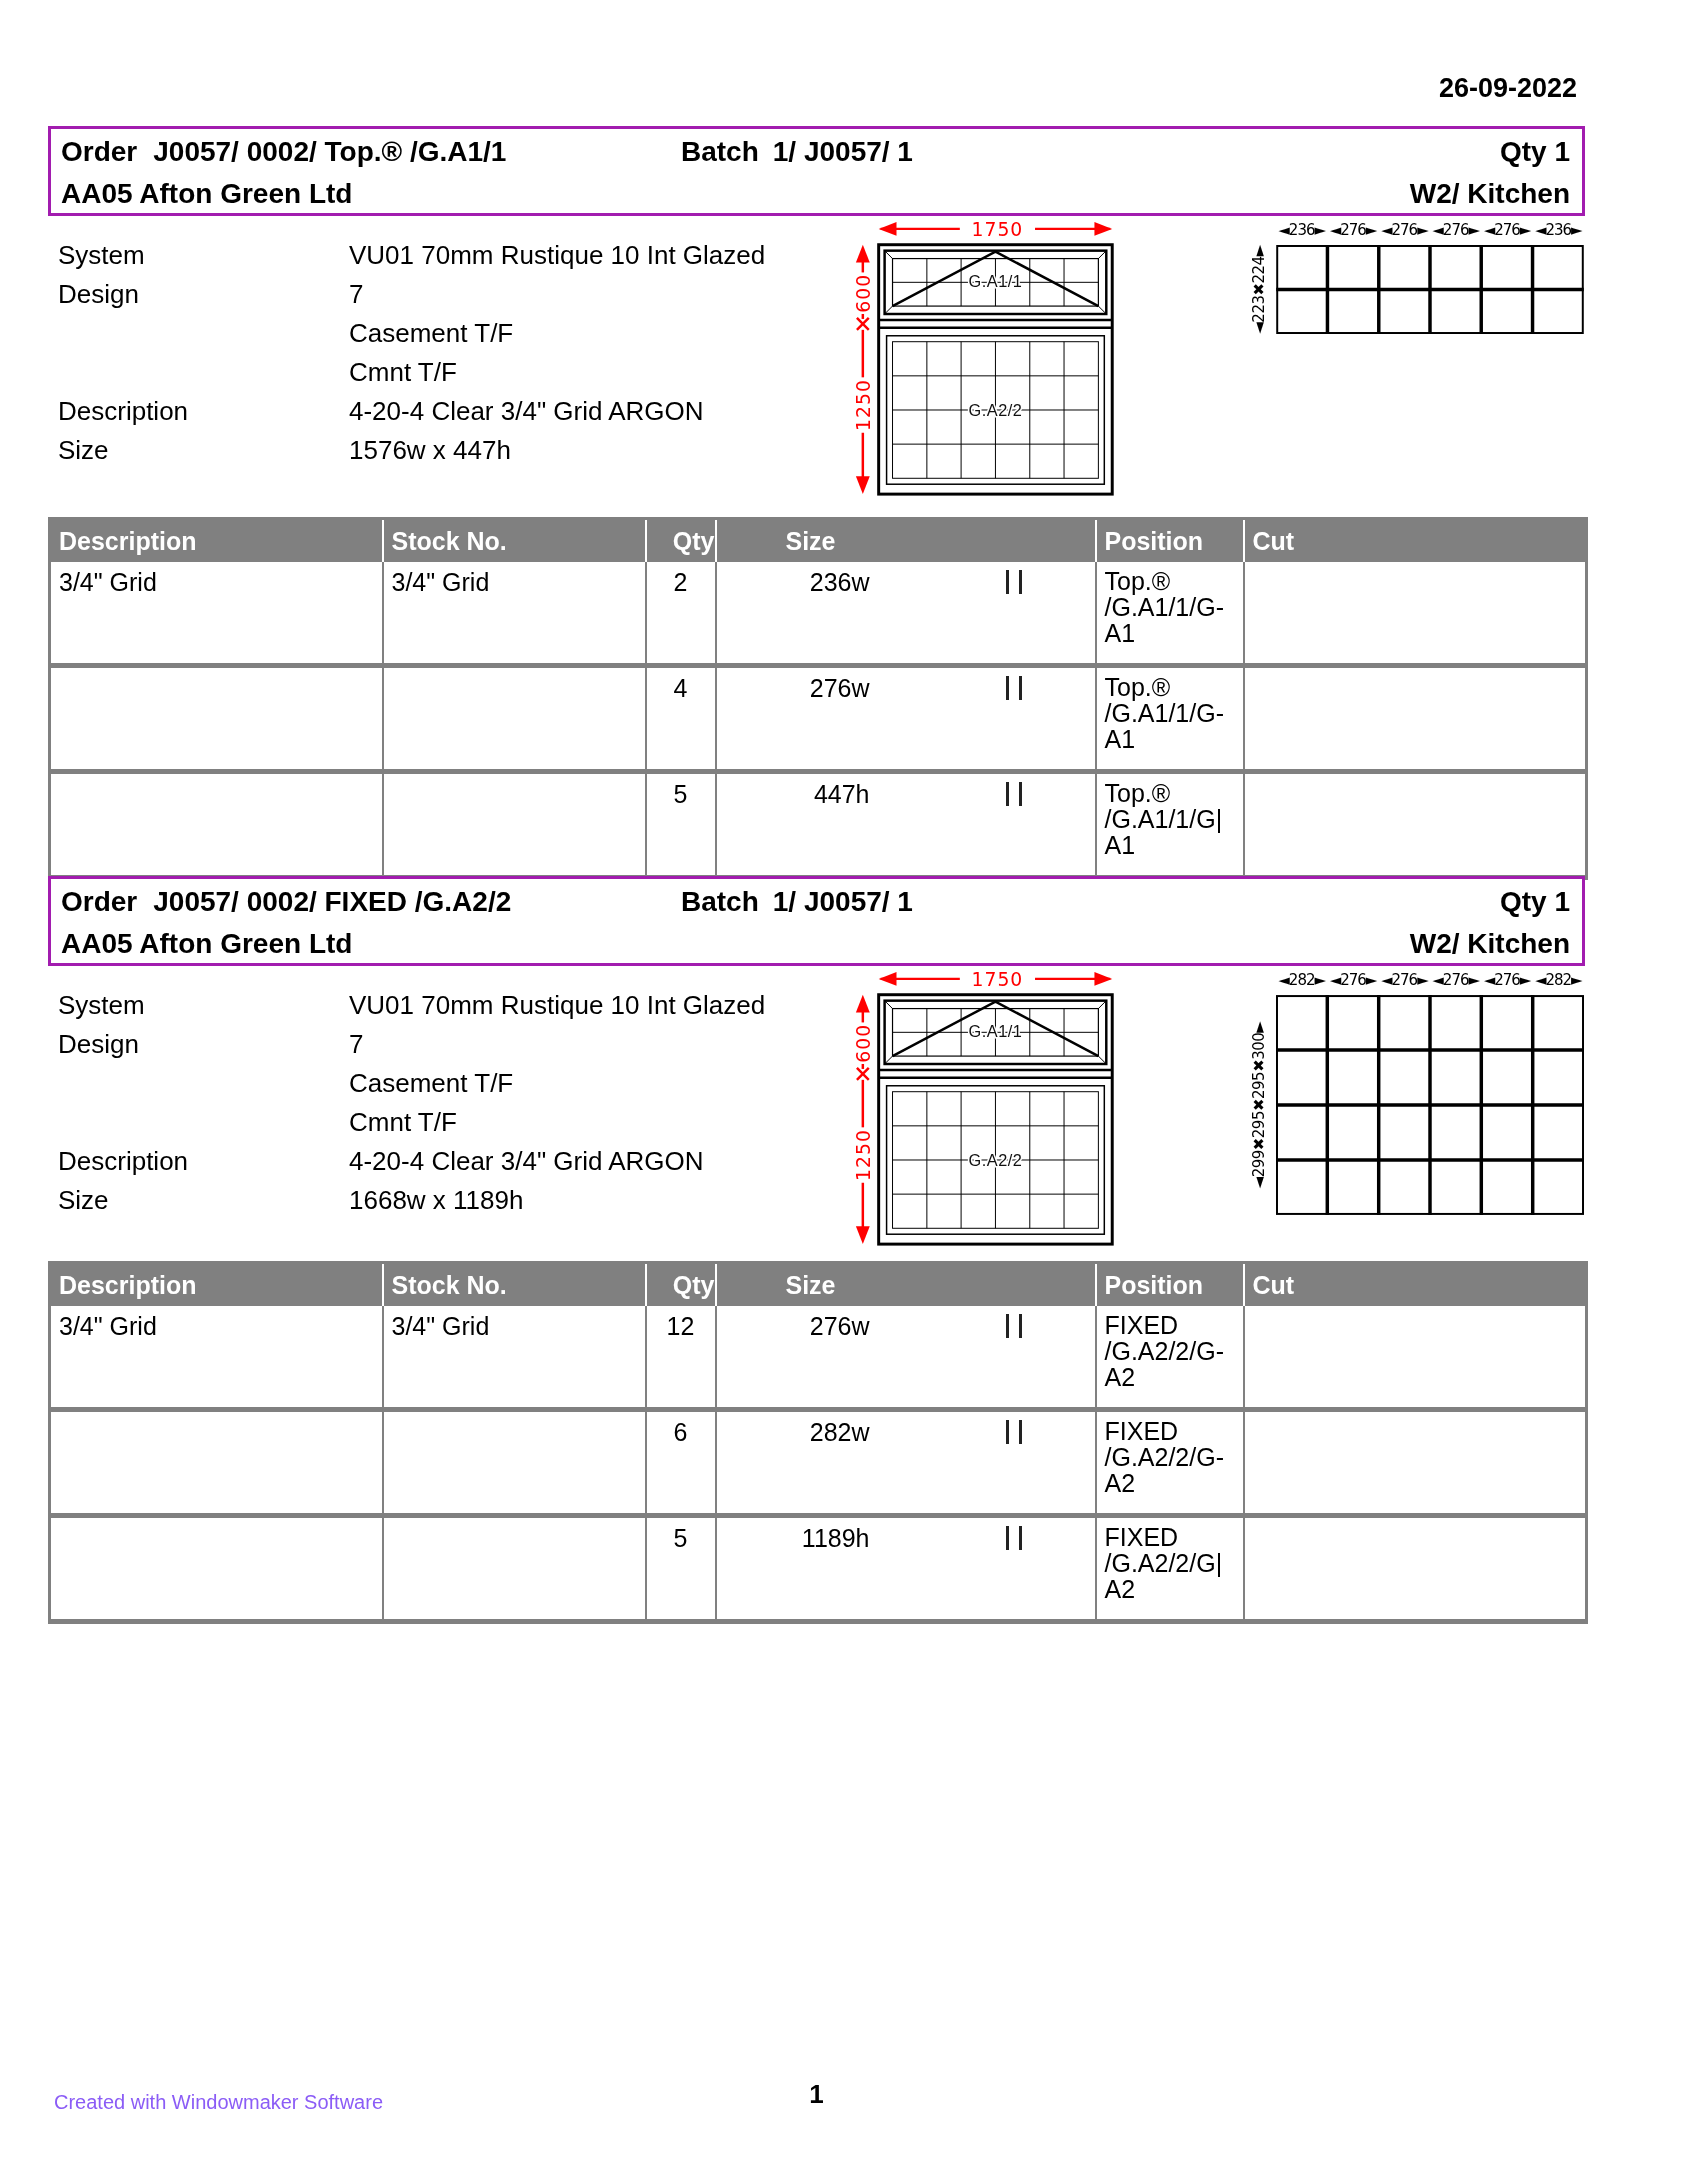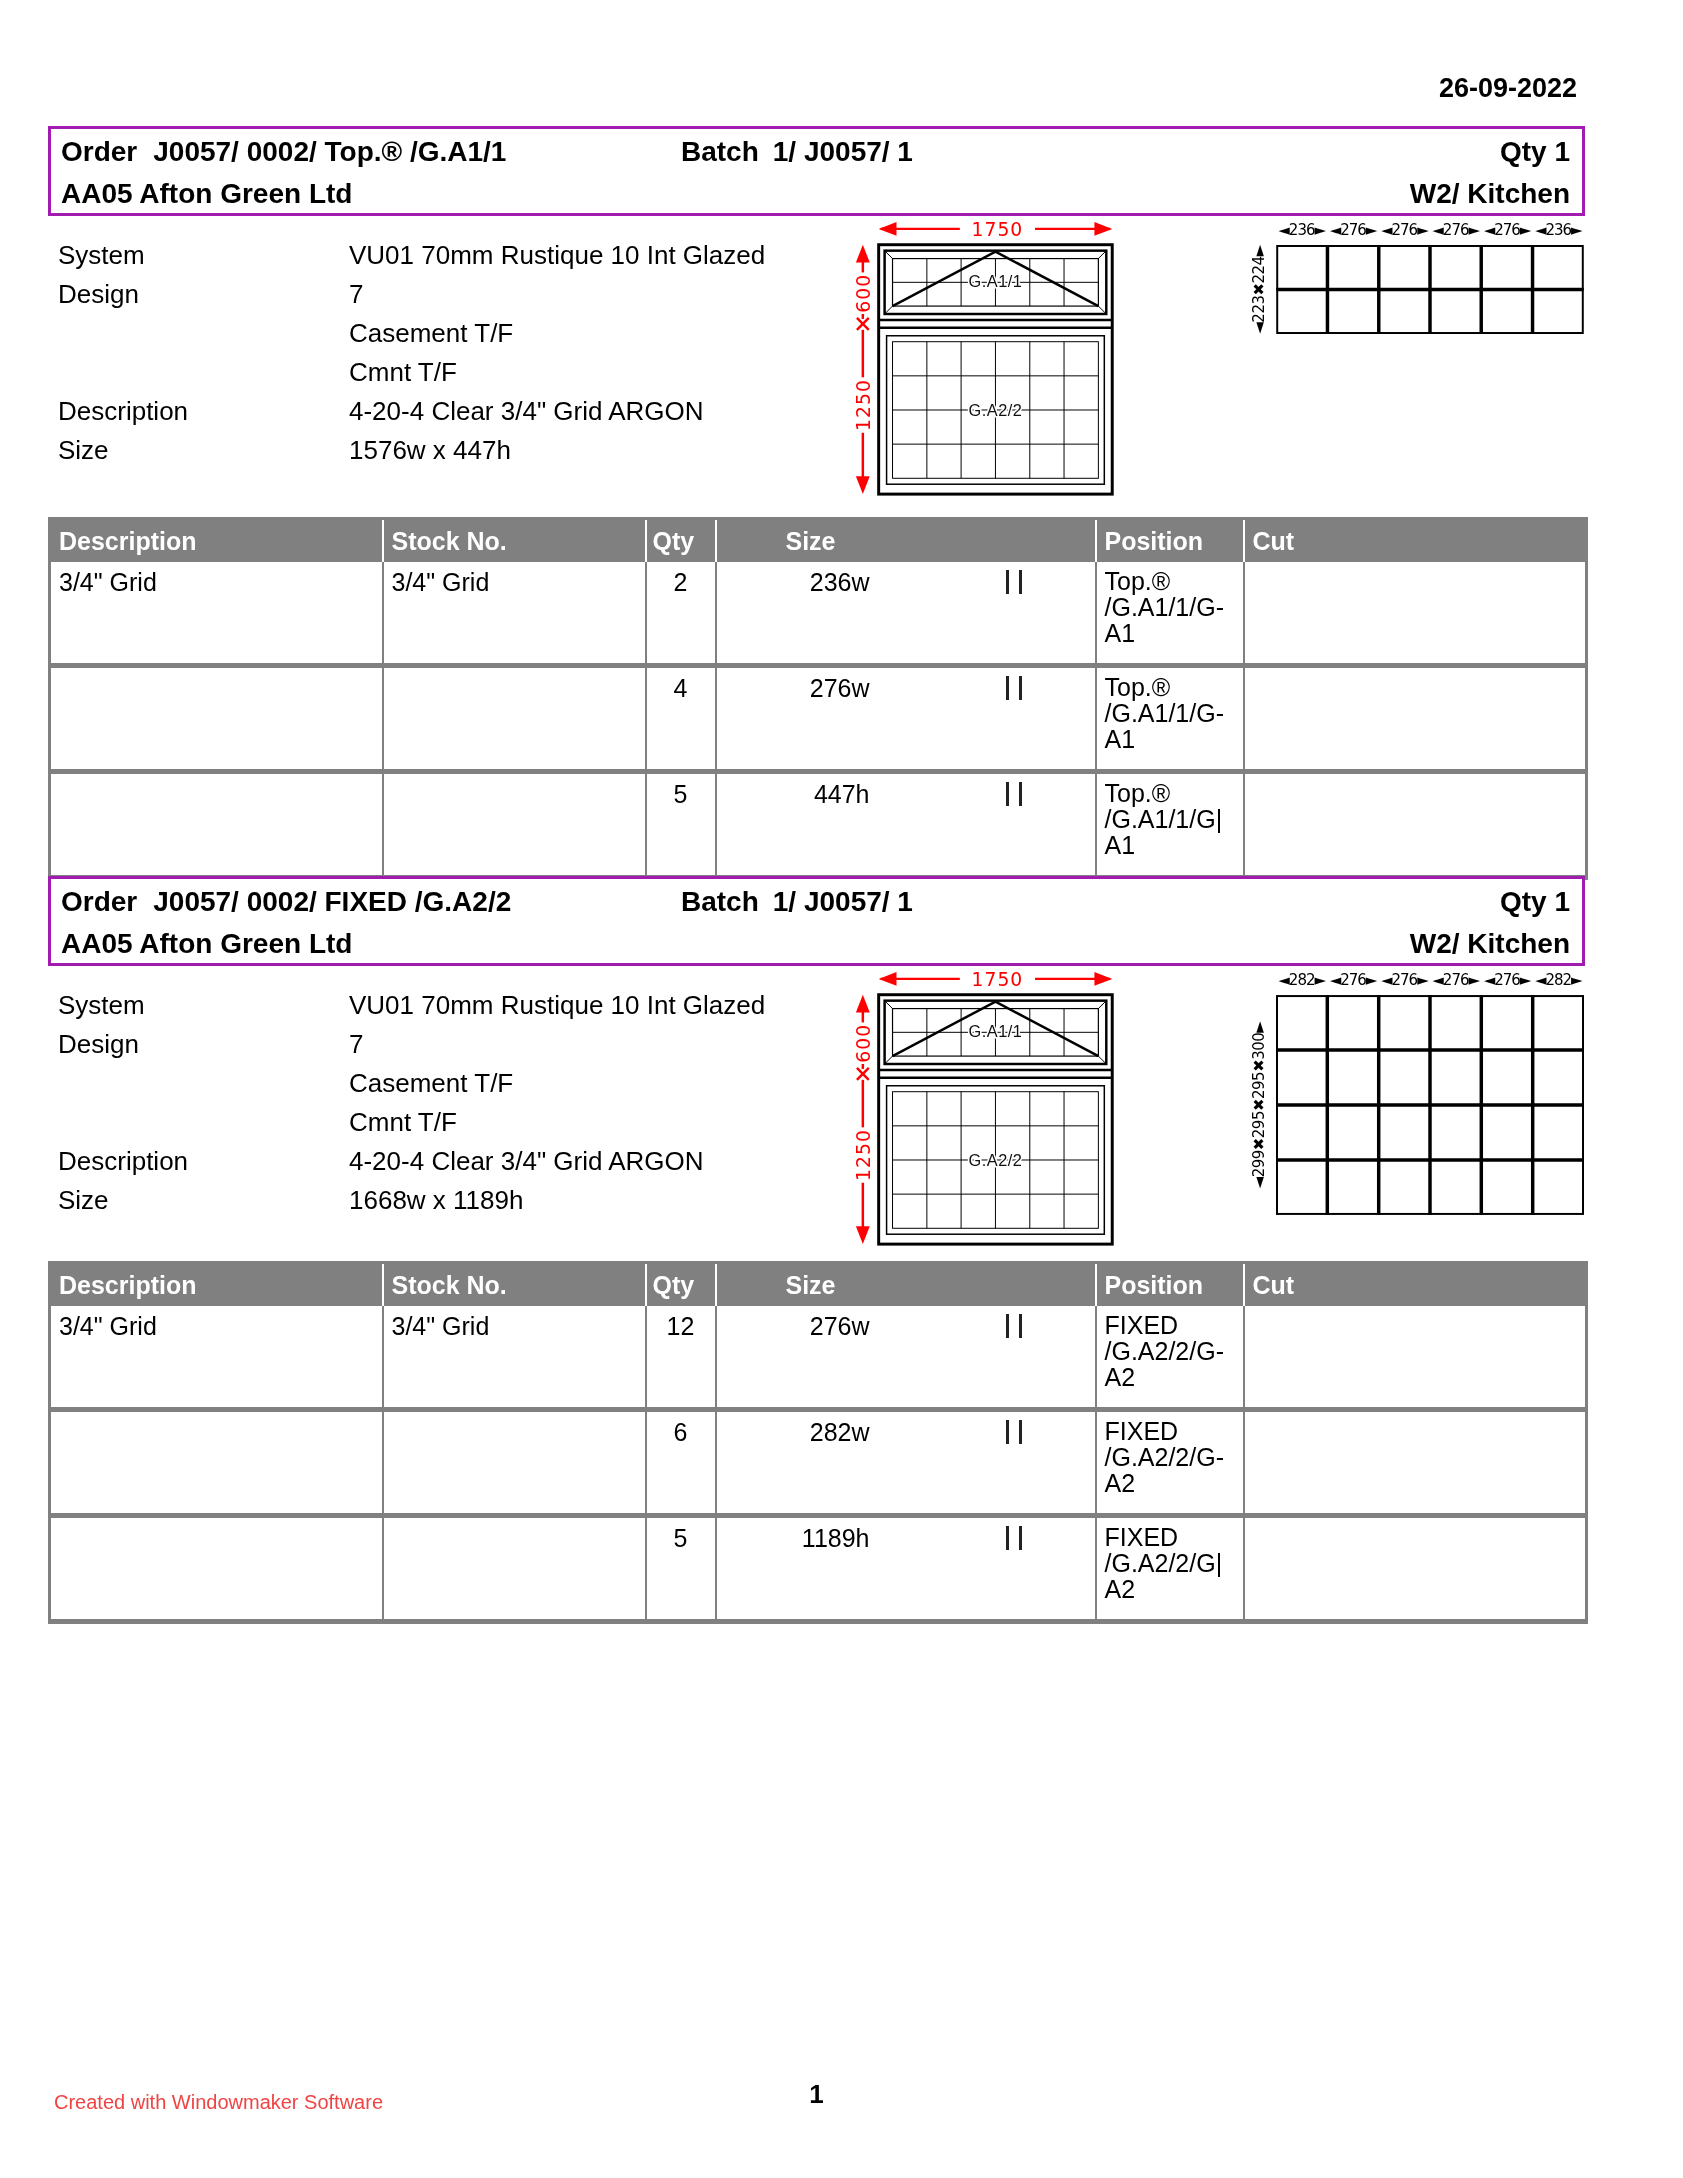--- a/index.html
+++ b/index.html
@@ -36,32 +36,32 @@
   .cg-box{position:absolute;left:28px;top:24px;line-height:0;}
   .cg-vlabel{position:absolute;left:2px;transform:rotate(-90deg);transform-origin:0 0;white-space:nowrap;font-family:"DejaVu Sans",sans-serif;font-size:15px;letter-spacing:-0.5px;text-align:center;height:24px;}
   .b1 .cg-vlabel{top:113px;width:89px;}
   .b2 .cg-vlabel{top:244px;width:220px;}
 
   .cuttbl{position:absolute;left:0;top:391px;width:1537px;table-layout:fixed;border-collapse:collapse;border:3px solid #808080;border-bottom-width:5px;font-size:25px;}
   .b2 .cuttbl{top:385px;}
   .cuttbl th{background:#808080;color:#fff;font-weight:bold;text-align:left;height:38px;padding:2px 0 2px 8px;border-right:2px solid #fff;vertical-align:middle;}
   .cuttbl th:last-child{border-right:none;margin-left:24px;}
   .cuttbl th.size-h{padding-left:69px;}
-  .cuttbl th.ac{padding-left:6px;text-align:left;}
+  .cuttbl th.ac{padding-left:6px;text-align:right;}
   .cuttbl td{vertical-align:top;height:95px;padding:6px 0 0 8px;border-right:2px solid #808080;overflow:hidden;}
   .cuttbl td:last-child{border-right:none;}
   .cuttbl tbody tr+tr td{border-top:5px solid #808080;}
   .cuttbl td.ac{text-align:center;padding-left:0;}
   .size-cell{padding-left:0;}
   .size-val{display:inline-block;width:145px;text-align:right;}
   .cut-ends{display:inline-block;margin-left:131px;vertical-align:top;margin-top:2px;}
   .cut-ends i{display:inline-block;width:3px;height:24px;background:#222;margin:0 5px;}
   .pos{white-space:pre-line;line-height:26px;padding-left:7px;}
 
-  .footer{position:absolute;left:54px;top:2091px;font-size:20px;color:#ef4444;}
+  .footer{position:absolute;left:54px;top:2091px;font-size:20px;color:#8b5cf6;}
   .pagenum{position:absolute;left:48px;top:2079px;width:1537px;text-align:center;font-size:26px;font-weight:bold;}
 </style>
 </head>
 <body>
 
 <div class="page">
 
   <div class="date">26-09-2022</div>
 
   <div class="block b1">

